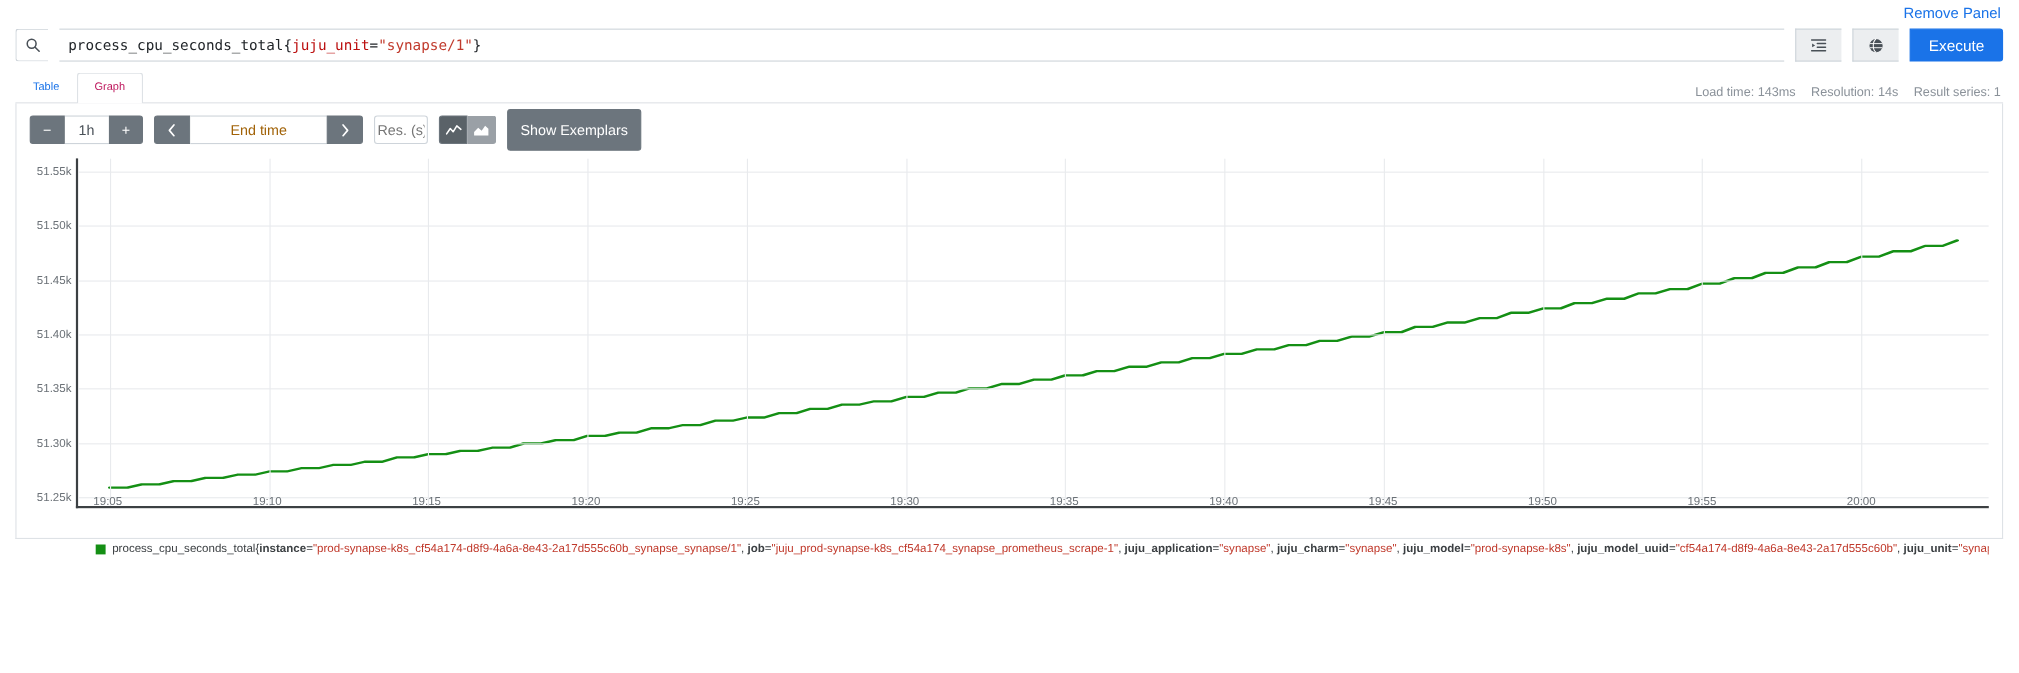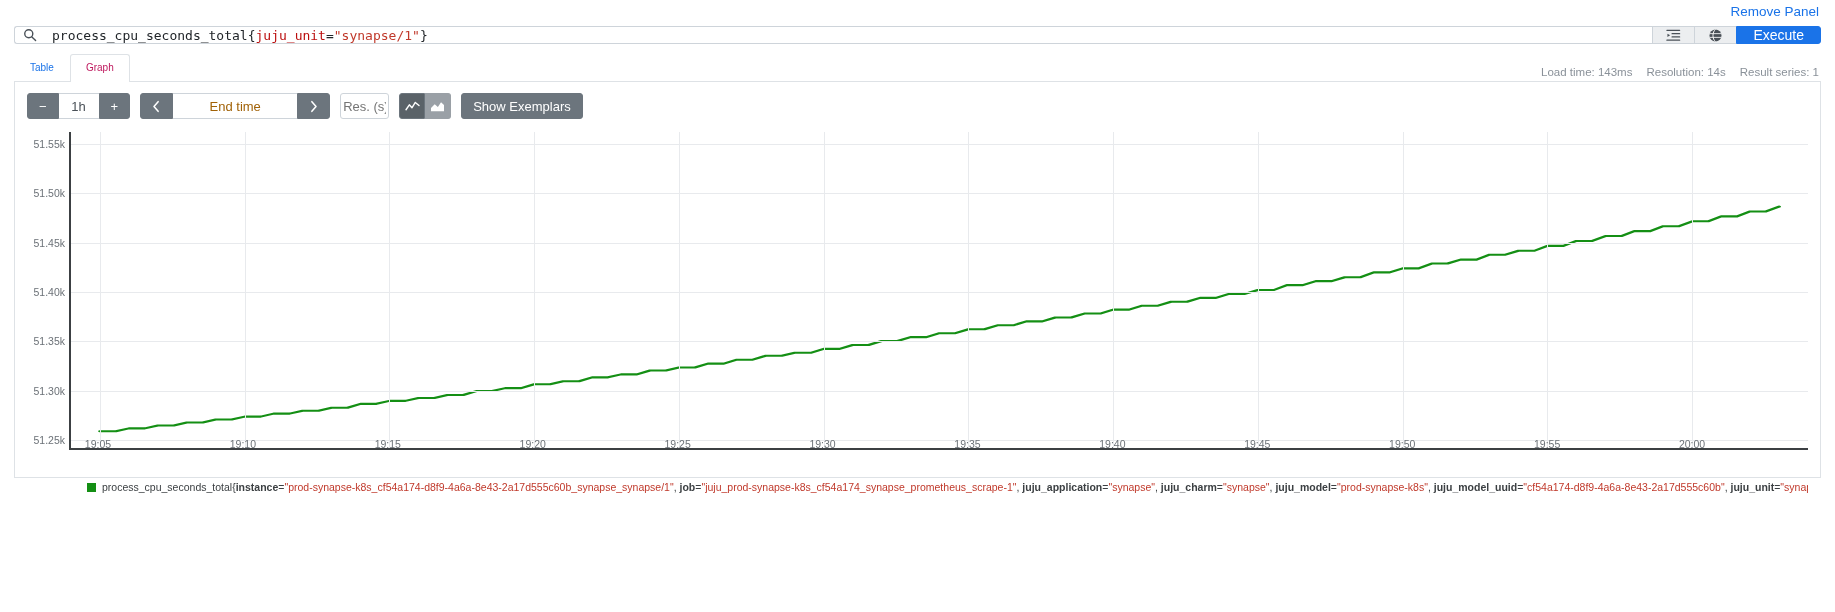--- a/index.html
+++ b/index.html
@@ -27,22 +27,23 @@
     color: #1a73e8;
     font-size: 13.5px;
     text-decoration: none;
     cursor: pointer;
   }
 
   
   .query-row {
     display: flex;
     align-items: stretch;
-    height: 18px;
+    height: 30px;
     margin-top: 4px;
+    gap: 10px;
   }
   .search-addon {
     width: 30px;
     border: 1px solid #ced4da;
     border-right: none;
     border-radius: 3px 0 0 3px;
     background: #ffffff;
     display: flex;
     align-items: center;
     justify-content: center;
@@ -193,21 +194,21 @@
     width: 26px;
     display: flex; align-items: center; justify-content: center;
     border: 1px solid #6c757d;
     background: #5a6268;
     cursor: pointer;
   }
   .toggle.off { background: #9aa0a6; border-color: #9aa0a6; }
   .toggle.l { border-radius: 3px 0 0 3px; }
   .toggle.r { border-radius: 0 3px 3px 0; border-left: none; }
   .exemplars-btn {
-    height: 26px;
+    height: 38px;
     background: #6c757d;
     border: 1px solid #6c757d;
     border-radius: 3px;
     color: #ffffff;
     font-size: 13px;
     padding: 0 11px;
     display: flex; align-items: center;
     cursor: pointer;
     white-space: nowrap;
   }

